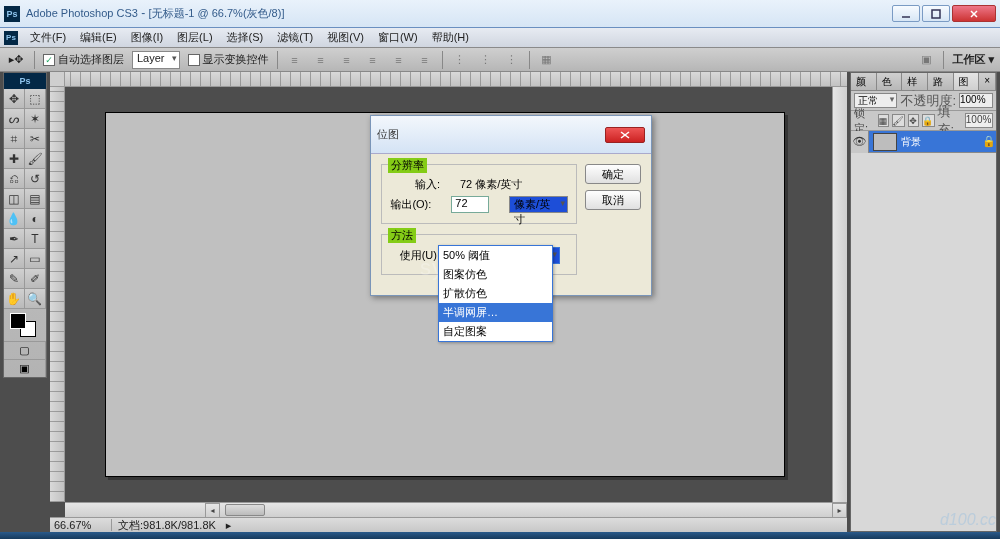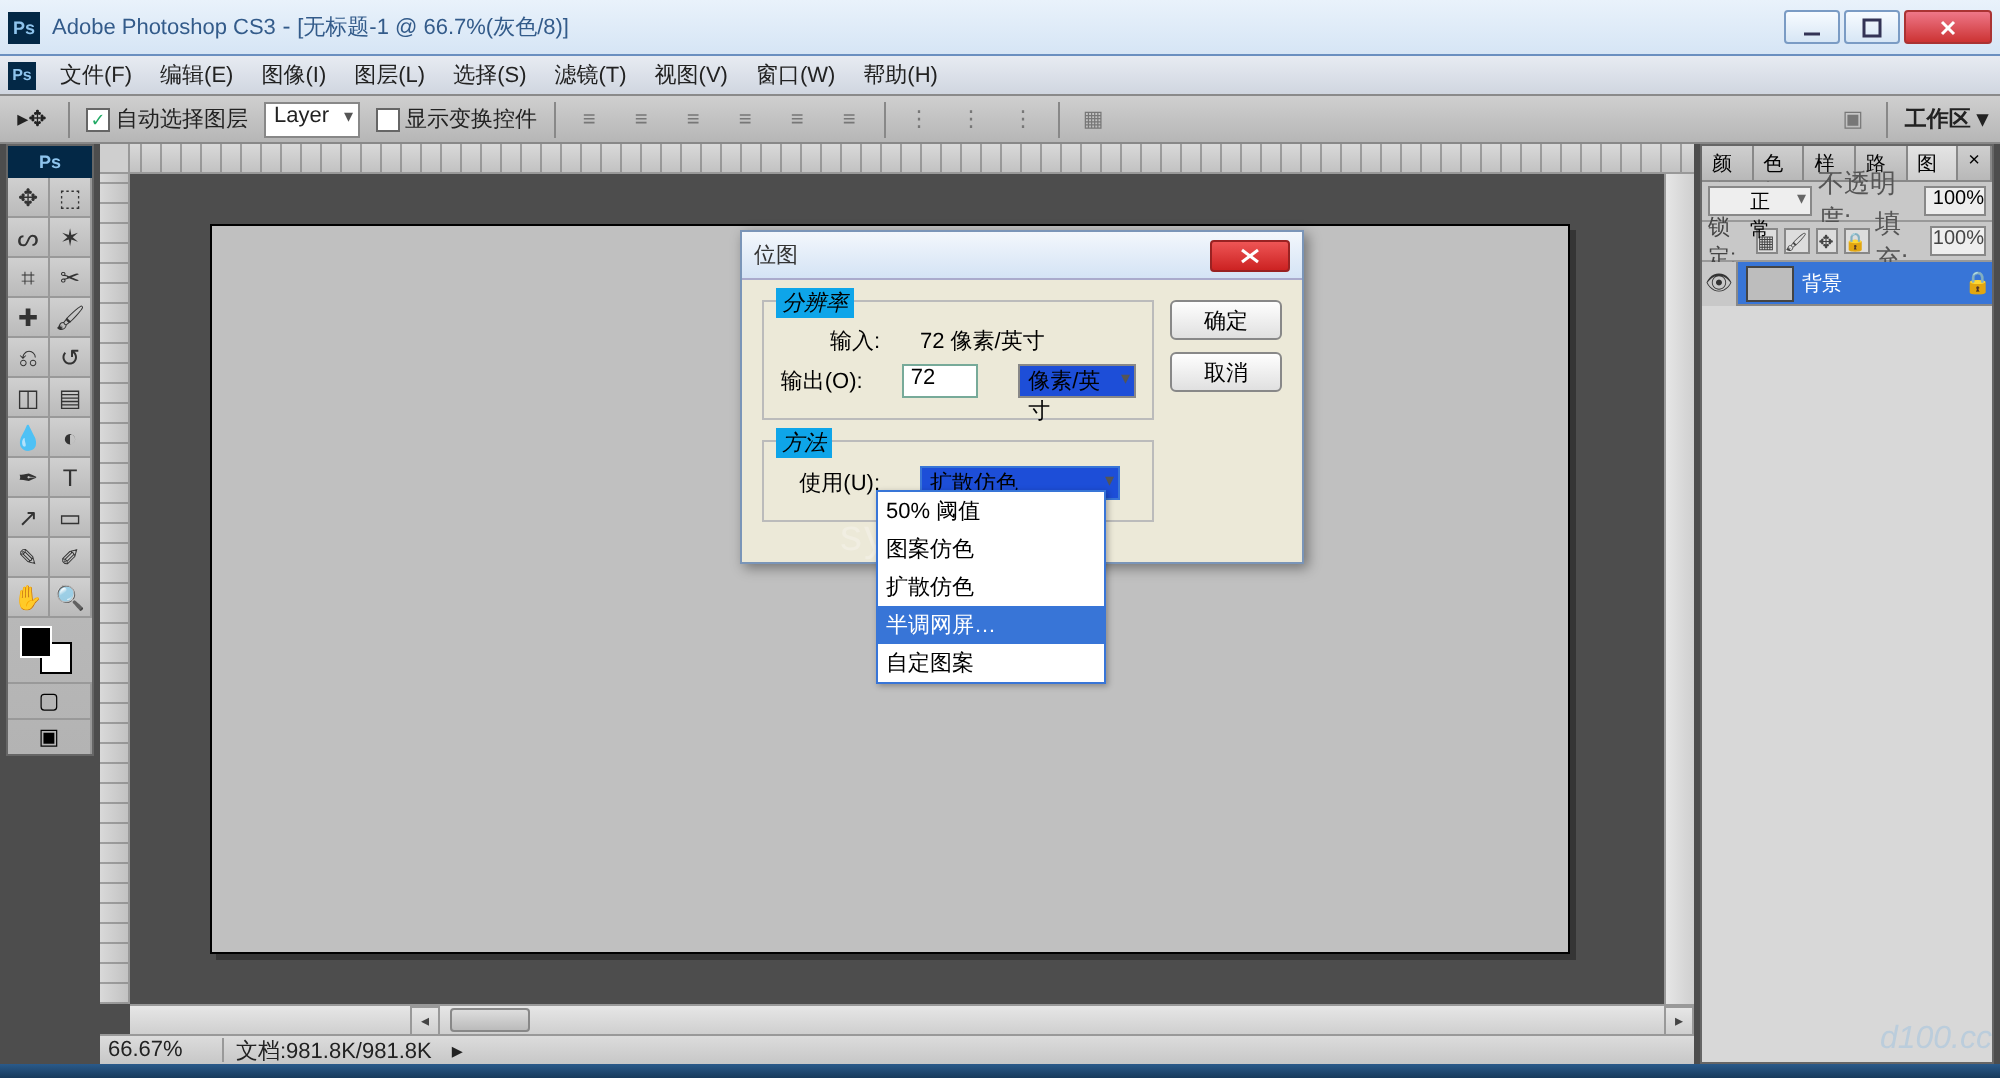--- a/index.html
+++ b/index.html
@@ -63,44 +63,44 @@
 .toolbox .sw .bg{position:absolute; left:16px; top:12px; width:16px; height:16px; background:#fff; border:1px solid #000;}
 .toolbox .qm{height:18px;display:flex;}
 .toolbox .qm div{flex:1;border:1px solid #999;border-width:1px 1px 0 0;display:flex;align-items:center;justify-content:center;}
 
 
 .panels { position:absolute; right:3px; top:72px; width:147px; bottom:7px; background:linear-gradient(#c6c6c6,#b2b2b2); border:1px solid #666; display:flex; flex-direction:column;}
 .ptabs { height:18px; display:flex; background:#b4b4b4; border-bottom:1px solid #888;}
 .ptabs .tab{ padding:2px 5px; border-right:1px solid #888; background:linear-gradient(#cfcfcf,#b8b8b8); font-size:10px;}
 .ptabs .tab.act{background:linear-gradient(#e4e4e4,#cfcfcf);}
 .prow { height:20px; display:flex; align-items:center; padding:0 3px; gap:3px; border-bottom:1px solid #999; background:#c8c8c8;}
-.prow .sel { flex:1; border:1px solid #888; background:#eee; height:15px; font-size:10px; padding:0 20px; position:relative;}
+.prow .sel { flex:1; border:1px solid #888; background:#eee; height:15px; font-size:10px; padding:0 3px; position:relative;}
 .prow .sel::after{content:"▾"; position:absolute; right:2px; top:0; font-size:9px; color:#666;}
 .prow .lbl{font-size:13px; color:#555;}
-.prow .num{ width:34px; border:1px solid #888; background:#eee; height:15px; font-size:10px; text-align:right;}
+.prow .num{ width:34px; border:1px solid #888; background:#eee; height:15px; font-size:10px; text-align:left;}
 .prow.lock{font-size:10px; color:#444;}
 .prow.lock .ic{width:13px;height:13px;border:1px solid #888;background:#ddd;display:flex;align-items:center;justify-content:center;font-size:9px;}
 .layers{flex:1; background:#d8d8d8;}
 .layer{height:22px; display:flex; align-items:center; background:#3875d7; color:#fff; border-bottom:1px solid #888;}
 .layer .eye{width:18px;height:22px;background:#c8c8c8;border-right:1px solid #888;display:flex;align-items:center;justify-content:center;color:#333;}
 .layer .thumb{width:24px;height:18px;margin:0 4px;border:1px solid #444;background:#bdbdbd;}
 .layer .nm{flex:1;font-size:10px;}
 .layer .lk{width:14px;color:#fff;}
 
 
 .dialog { position:absolute; left:370px; top:115px; width:282px; background:#ece9d8; border:1px solid #7a95b8; box-shadow:2px 2px 6px rgba(0,0,0,.4); z-index:50;}
-.dlg-title{height:24px; background:linear-gradient(#f3f7fc,#d4e3f5); display:flex;align-items:center; padding:0 6px; color:#333; border-bottom:1px solid #aac;justify-content:flex-end;}
+.dlg-title{height:38px; background:linear-gradient(#f3f7fc,#d4e3f5); display:flex;align-items:center; padding:0 6px; color:#333; border-bottom:1px solid #aac;justify-content:flex-end;}
 .dlg-title .sp{flex:1;}
 .dlg-title .cls{width:40px;height:16px;background:linear-gradient(#e55,#c22);border:1px solid #922;border-radius:2px;color:#fff;display:flex;align-items:center;justify-content:center;}
 .dlg-body{padding:10px; display:flex; gap:8px;}
 .dlg-left{flex:1;}
 .dlg-right{width:56px; display:flex; flex-direction:column; gap:6px;}
 .dlg-btn{height:20px;border:1px solid #888;background:linear-gradient(#fefefe,#e0e0e0);border-radius:3px;display:flex;align-items:center;justify-content:center;}
 .fs-box{border:1px solid #bbb; padding:8px 8px 10px; position:relative; margin-bottom:10px;}
-.fs-box .lg{position:absolute; top:-7px; left:6px; background:#0ea5e9; padding:0 3px;font-style:italic;}
+.fs-box .lg{position:absolute; top:-7px; left:6px; background:#84cc16; padding:0 3px;}
 .fs-row{display:flex; align-items:center; gap:20px; margin-top:4px;}
 .fs-row .l{width:50px; text-align:right;}
 .fs-row .in{width:44px; height:17px; border:1px solid #7a9; background:#fff; padding:0 3px;}
 .fs-row .dd{height:17px; border:1px solid #888; background:#1d4ed8; padding:0 14px 0 4px; position:relative;}
 .fs-row .dd::after{content:"▾"; position:absolute; right:2px; top:1px; font-size:9px; color:#555;}
 .fs-row .dd.open{border-color:#3875d7;}
 .drop{position:absolute; left:438px; top:245px; width:115px; border:1px solid #3875d7; background:#fff; z-index:60; box-shadow:1px 1px 3px rgba(0,0,0,.3);}
 .drop .opt{padding:2px 4px;}
 .drop .opt.sel{background:#3875d7; color:#fff;}
 

